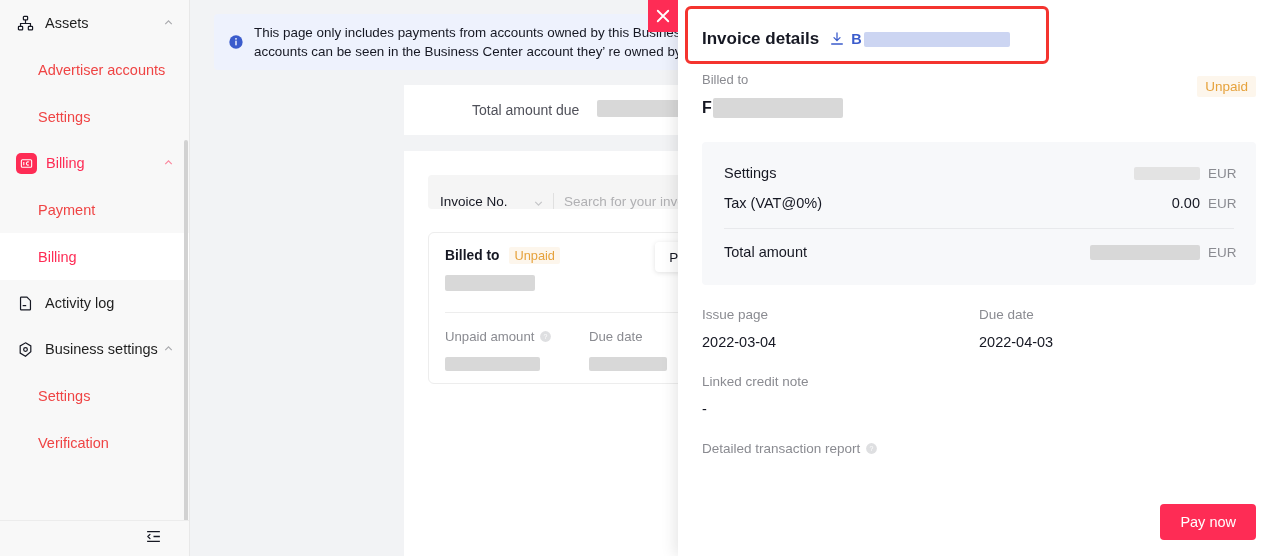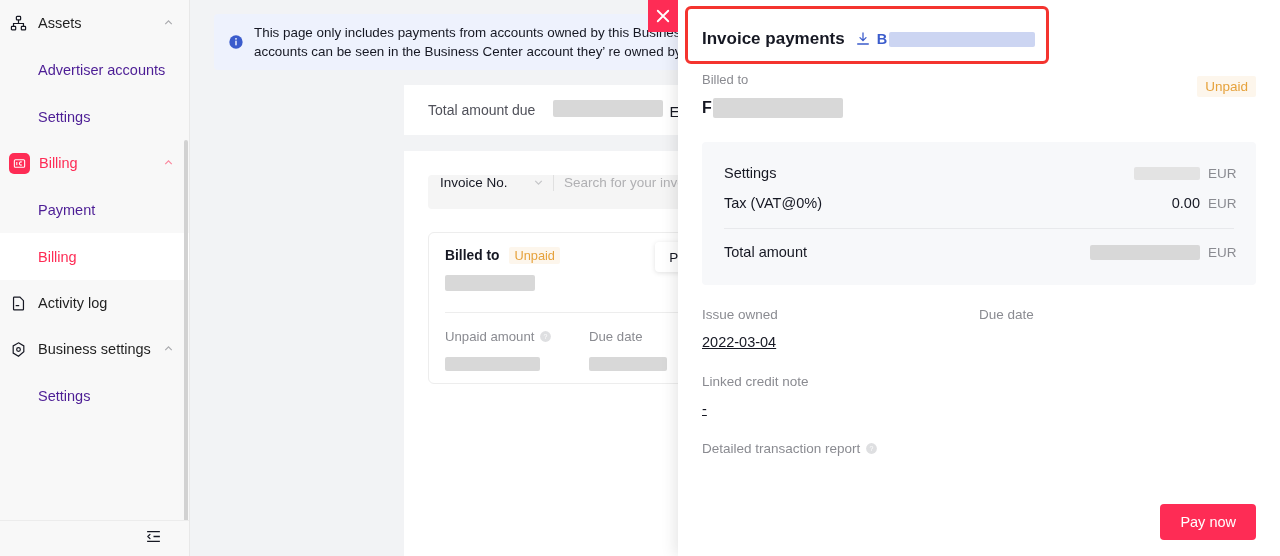--- a/index.html
+++ b/index.html
@@ -13,29 +13,29 @@
 
   
   .sidebar {
     position: absolute; left: 0; top: 0; width: 190px; height: 556px;
     background: #f8f8f8;
     border-right: 1px solid #e8e8e8;
     overflow: hidden;
   }
   .sb-scroll { position:absolute; left:0; top:0; width:190px; height:520px; }
   .sb-row {
-    display:flex; align-items:center; height:46px; padding-left:9px; padding-right:14px;
+    display:flex; align-items:center; height:46px; padding-left:16px; padding-right:14px;
     font-size:14.5px; color:#1f1f1f; cursor:pointer; position:relative;
   }
   .sb-row .ic { width:18px; height:18px; margin-right:11px; flex:0 0 18px; display:flex; align-items:center; justify-content:center;}
   .sb-row .lbl { flex:1 1 auto; white-space:nowrap; }
   .sb-row .chev { width:14px; height:14px; opacity:.55; flex:0 0 14px;}
   .sb-sub {
     display:flex; align-items:center; height:47px; padding-left:38px;
-    font-size:14.5px; color:#4c1d95; cursor:pointer;
+    font-size:14.5px; color:#ef4444; cursor:pointer;
   }
   .sb-sub.active { color:#fe2c55; background:#ffffff; }
   .sb-row.accent .lbl { color:#fe2c55; }
   .finance-ic {
     width:21px; height:21px; border-radius:5px; background:#fe2c55;
     display:flex; align-items:center; justify-content:center;
     margin-right:9px; flex:0 0 21px;
   }
   .sb-bottom {
     position:absolute; left:0; bottom:0; width:190px; height:36px;
@@ -57,34 +57,34 @@
     background:#eef2fd; border-radius:4px;
     display:flex; align-items:center; padding:0 14px;
   }
   .banner .info-ic { width:16px; height:16px; flex:0 0 16px; margin-right:10px; }
   .banner .btxt { font-size:13.4px; color:#161823; line-height:19px; }
 
   .total-bar {
     position:absolute; left:214px; top:85px; width:1000px; height:50px;
     background:#ffffff; display:flex; align-items:center; padding-left:24px;
   }
-  .total-label { font-size:14px; color:#50515a; margin-right:18px; }
+  .total-label { font-size:14px; color:#50515a; margin-right:18px;margin-left:44px; }
   .redact { display:inline-block; background:#d8d8d8; border-radius:2px; vertical-align:middle; }
   .redact.lite { background:#e3e3e3; }
   .redact.blue { background:#ccd5f2; }
   .total-amt { display:flex; align-items:baseline; font-size:15px; color:#161823;}
   .total-amt .cur { margin-left:6px; font-size:15px; color:#161823;}
 
   .list-panel {
     position:absolute; left:214px; top:151px; width:1000px; height:405px;
     background:#ffffff;
   }
   .searchrow { display:flex; align-items:center; padding:24px 0 0 24px; }
   .search-box {
-    display:flex; align-items:flex-start; width:412px; height:34px;
+    display:flex; align-items:flex-end; width:412px; height:34px;
     background:#f5f5f5; border-radius:4px; padding:0 10px 0 12px;
   }
   .sel { font-size:13.5px; color:#161823; width:92px; }
   .chev-sm { width:13px; height:13px; opacity:.45; margin-right:6px;}
   .vsep { width:1px; height:16px; background:#e0e0e0; margin:0 10px 0 2px;}
   .search-ph { flex:1 1 auto; font-size:13.5px; color:#b0b0b3; }
   .filter-ic { margin-left:22px; opacity:.6; }
 
   .cards { display:flex; gap:12px; padding:23px 0 0 24px; }
   .inv-card {
@@ -149,21 +149,21 @@
   .amt-row { display:flex; align-items:center; height:30px; }
   .amt-k { flex:1 1 auto; font-size:14.5px; color:#161823; }
   .amt-v { font-size:14.5px; color:#161823; display:flex; align-items:center;}
   .amt-v .cur { color:#8a8b91; font-size:13.5px; margin-left:8px; width:26px; text-align:left;}
   .amt-hr { height:1px; background:#e8e9ec; margin:10px 0 8px 0; }
 
   .meta { padding:22px 24px 0 24px; }
   .meta-row { display:flex; margin-bottom:24px; }
   .meta-col { width:277px; }
   .meta-k { font-size:13.5px; color:#8a8b91; }
-  .meta-v { margin-top:12px; font-size:14.5px; color:#161823;text-decoration:underline; }
+  .meta-v { margin-top:12px; font-size:14.5px; color:#161823; }
   .meta-v.link { color:#3b5ccc; display:flex; align-items:center; height:16px;}
   .dtr { display:flex; align-items:center; font-size:13.5px; color:#8a8b91; }
 
   .pay-primary {
     position:absolute; right:24px; bottom:16px;
     background:#fe2c55; color:#fff; font-size:14.5px;
     padding:10px 20px; border:none; border-radius:4px; cursor:pointer;
     font-family:"Liberation Sans", sans-serif;
   }
   .topbar { position:absolute; left:0; top:0; width:1280px; height:3px; background:#1a1a1a; }
@@ -241,20 +241,23 @@
         </span>
         <span class="lbl">Business settings</span>
         <span class="chev">
           <svg width="13" height="13" viewBox="0 0 24 24" fill="none" stroke="#6b6c73" stroke-width="2.2">
               <path d="M6 15l6-6 6 6"></path>
             </svg>
         </span>
       </div>
       <div class="sb-sub">
         <span>Settings</span>
+      </div>
+      <div class="sb-sub">
+        <span>Verification</span>
       </div>
     </div>
 
     <div class="sb-scrollbar"></div>
 
     <div class="sb-bottom">
       <span>
         <svg width="17" height="17" viewBox="0 0 24 24" fill="none" stroke="#161823" stroke-width="1.8">
           <path d="M3 5h18M3 19h18M12 12h9"></path>
             <path d="M7 9l-3 3 3 3" stroke-linecap="round" stroke-linejoin="round"></path>
@@ -378,21 +381,21 @@
 
     <div class="close-btn">
       <svg width="18" height="18" viewBox="0 0 24 24" fill="none" stroke="#ffffff" stroke-width="2.4" stroke-linecap="round">
           <path d="M5 5l14 14M19 5L5 19"></path>
         </svg>
     </div>
 
     <div class="hl-box"></div>
 
     <div class="d-title-row">
-      <span class="d-title">Invoice payments</span>
+      <span class="d-title">Invoice details</span>
       <span class="dl-ic">
         <svg width="16" height="16" viewBox="0 0 24 24" fill="none" stroke="#3b5ccc" stroke-width="1.9" stroke-linecap="round">
             <path d="M12 3v11M7.5 10l4.5 4.5L16.5 10M4 19.5h16"></path>
           </svg>
       </span>
       <span class="inv-no">B</span>
       <span class="redact blue" style="width:146px;height:15px;margin-left:2px;"></span>
     </div>
 
     <div class="billed-wrap">
@@ -425,25 +428,26 @@
         <span class="amt-v">
           <span class="redact" style="width:110px;height:15px;"></span>
           <span class="cur">EUR</span>
         </span>
       </div>
     </div>
 
     <div class="meta">
       <div class="meta-row">
         <div class="meta-col">
-          <div class="meta-k">Issue owned</div>
+          <div class="meta-k">Issue page</div>
           <div class="meta-v">2022-03-04</div>
         </div>
         <div class="meta-col">
           <div class="meta-k">Due date</div>
+          <div class="meta-v">2022-04-03</div>
         </div>
       </div>
       <div class="meta-row">
         <div class="meta-col">
           <div class="meta-k">Linked credit note</div>
           <div class="meta-v">-</div>
         </div>
       </div>
       <div class="dtr">
         <span>Detailed transaction report</span>

